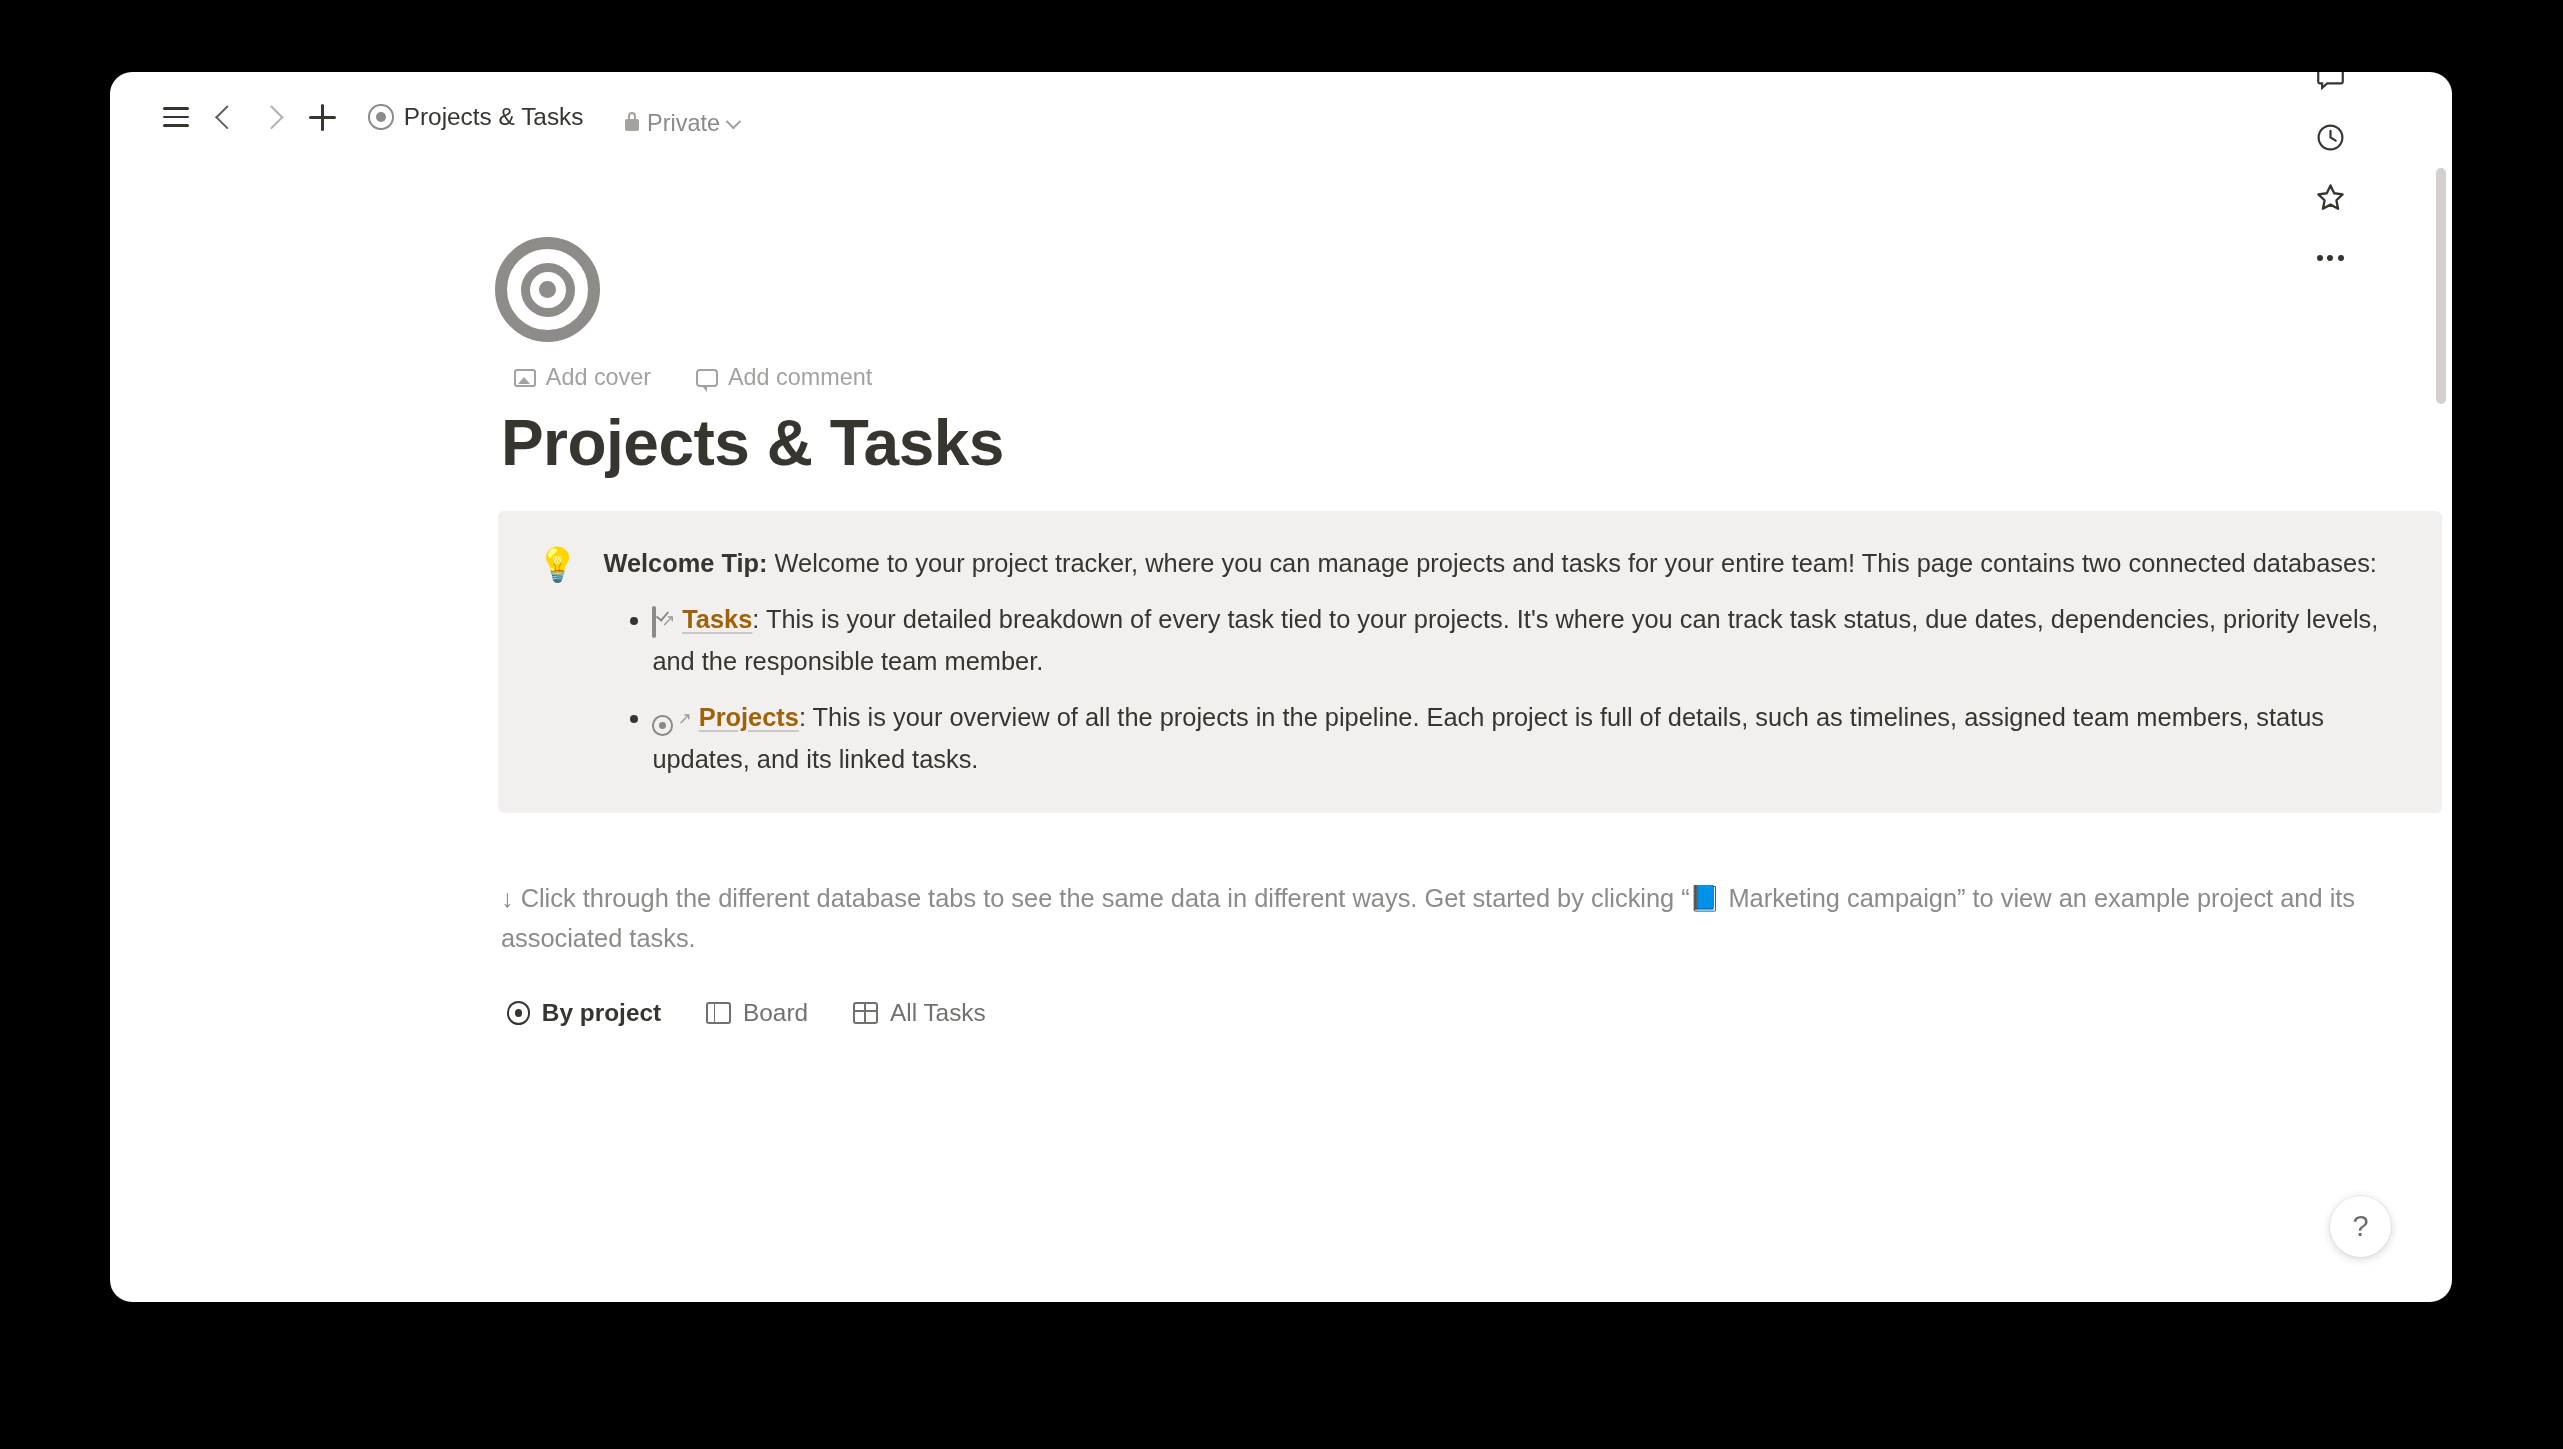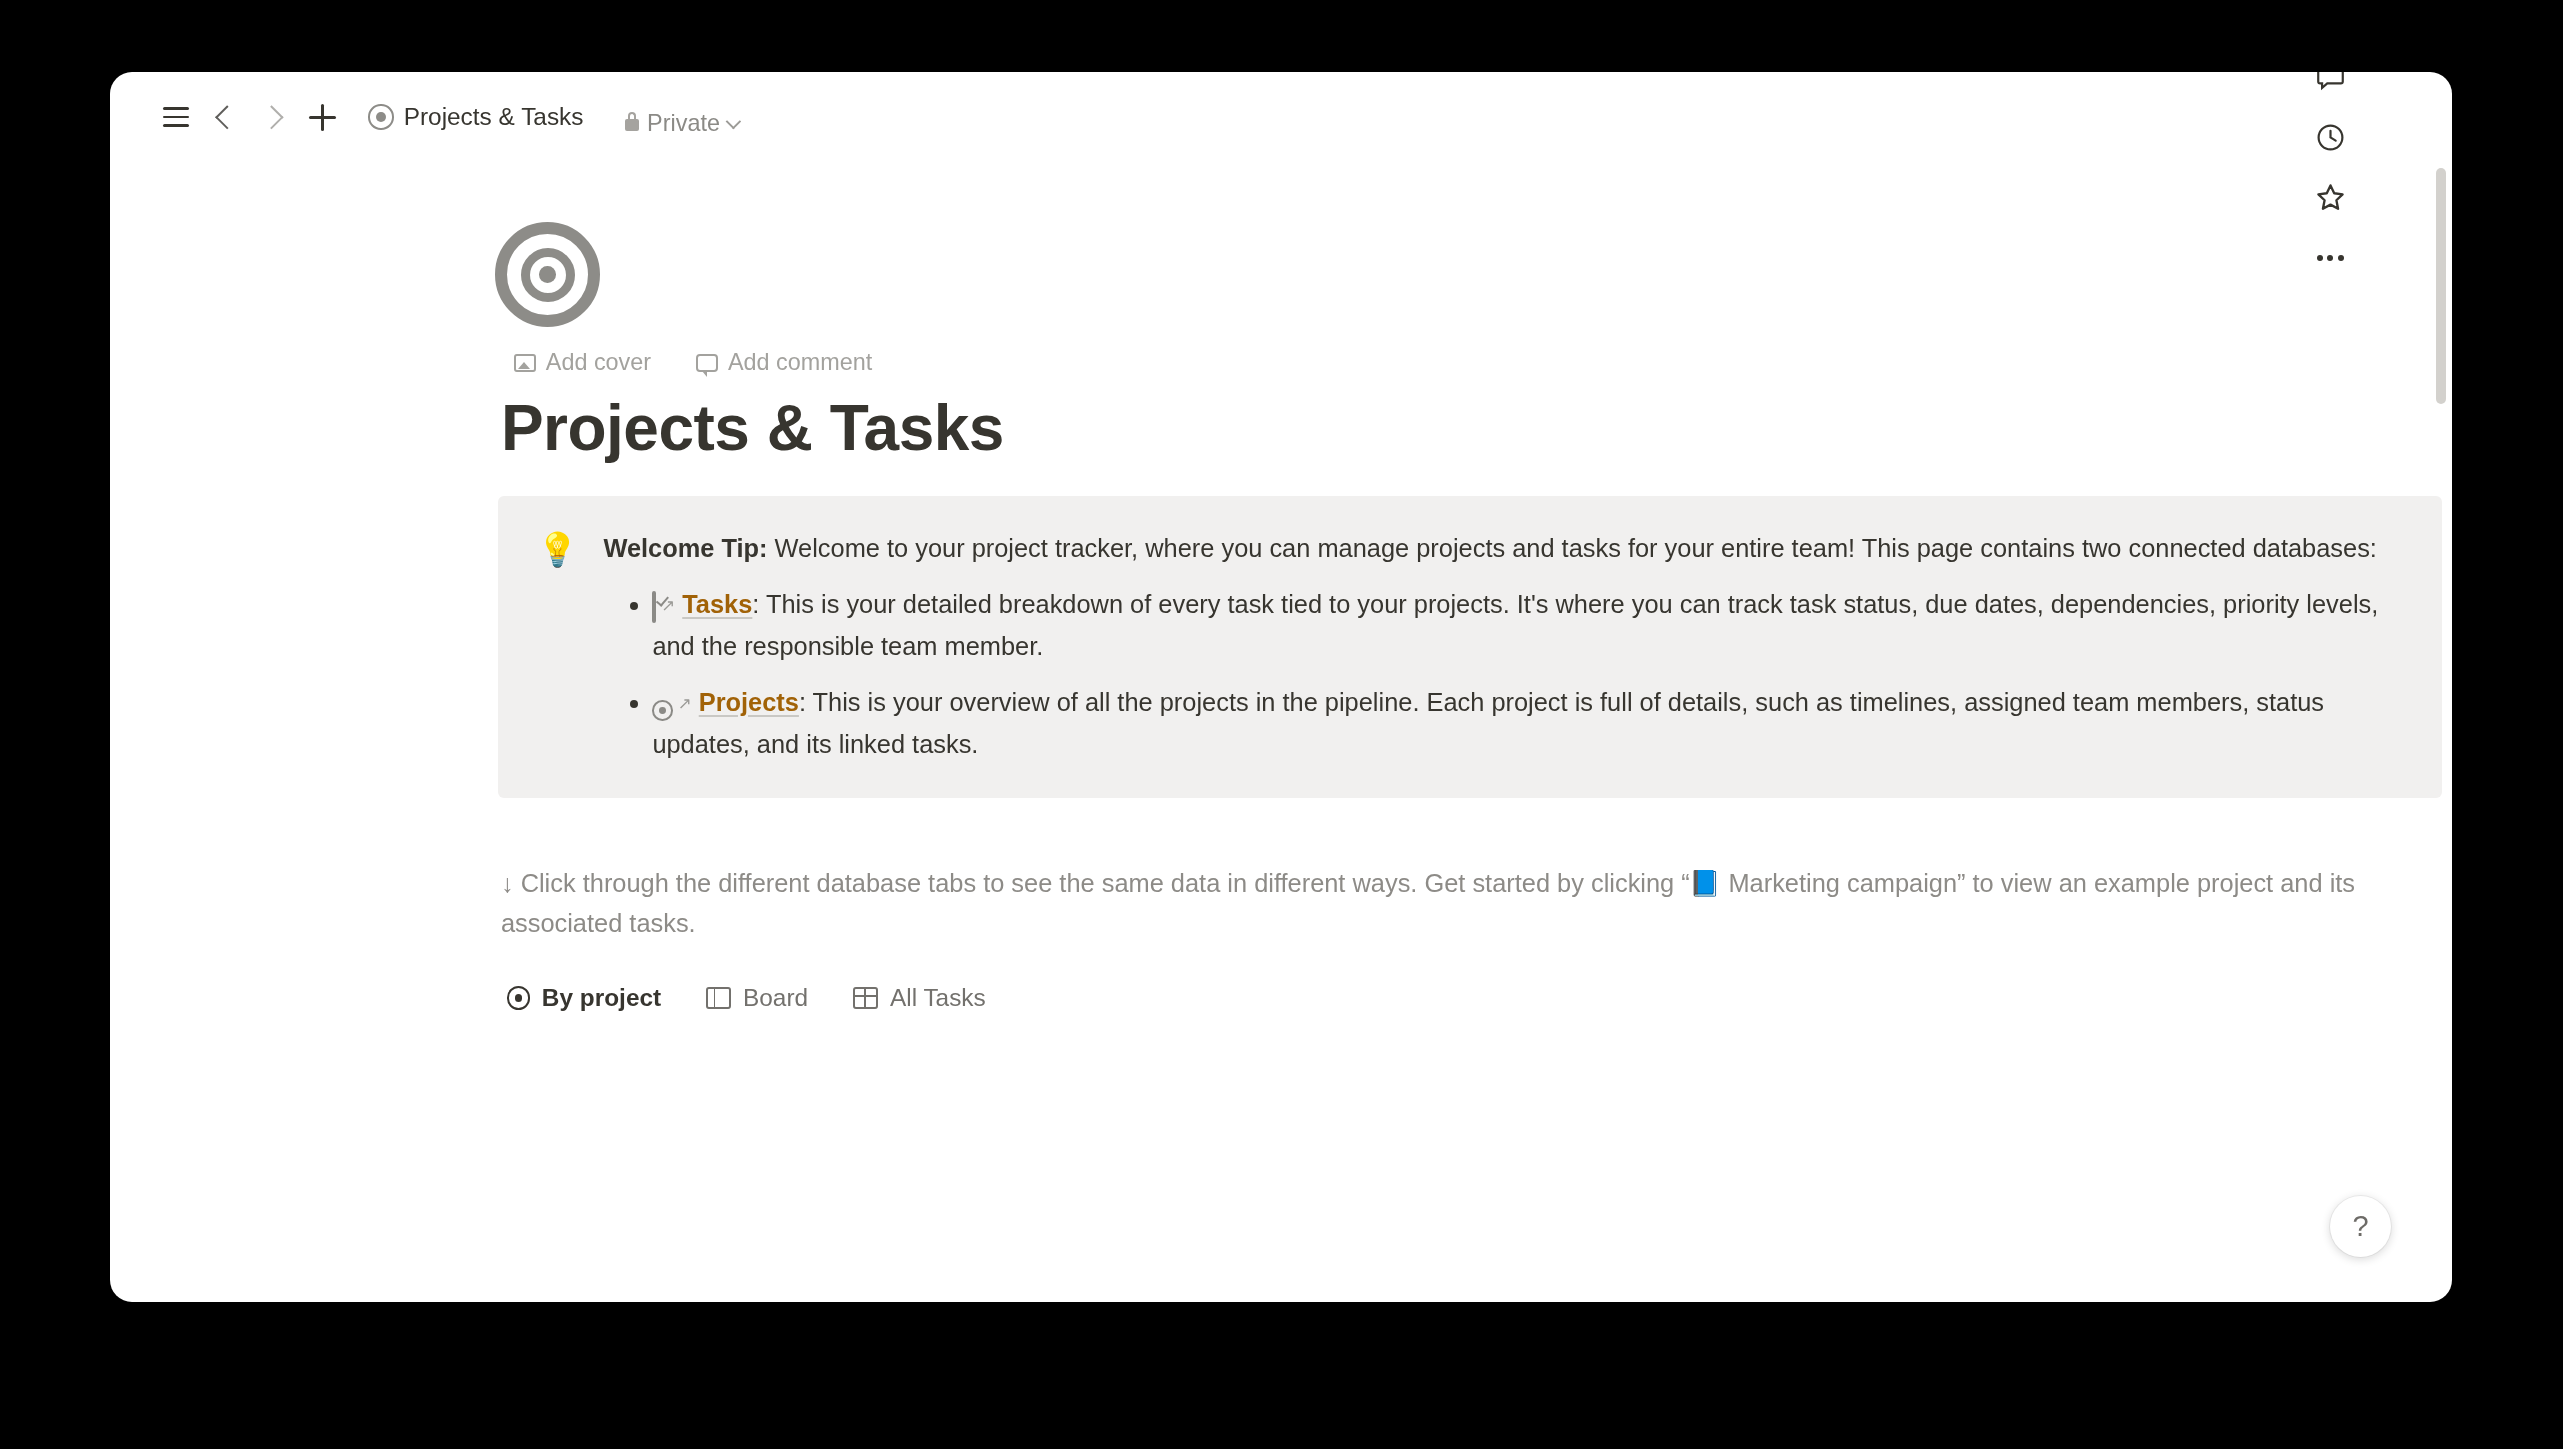--- a/index.html
+++ b/index.html
@@ -185,21 +185,21 @@
   .page-scroll {
     position: relative;
     height: calc(100% - 90px);
     overflow: hidden;
   }
   .page-content {
     padding: 59px 0 0 0;
   }
   .page-inner {
     width: 1944px;
-    margin: 1px auto;
+    margin: 16px auto;
     padding-left: 186px;
     box-sizing: border-box;
   }
 
   .page-emoji {
     width: 105px; height: 105px;
     margin-bottom: 17.6px;
   }
   .bullseye {
     width: 105px; height: 105px;

